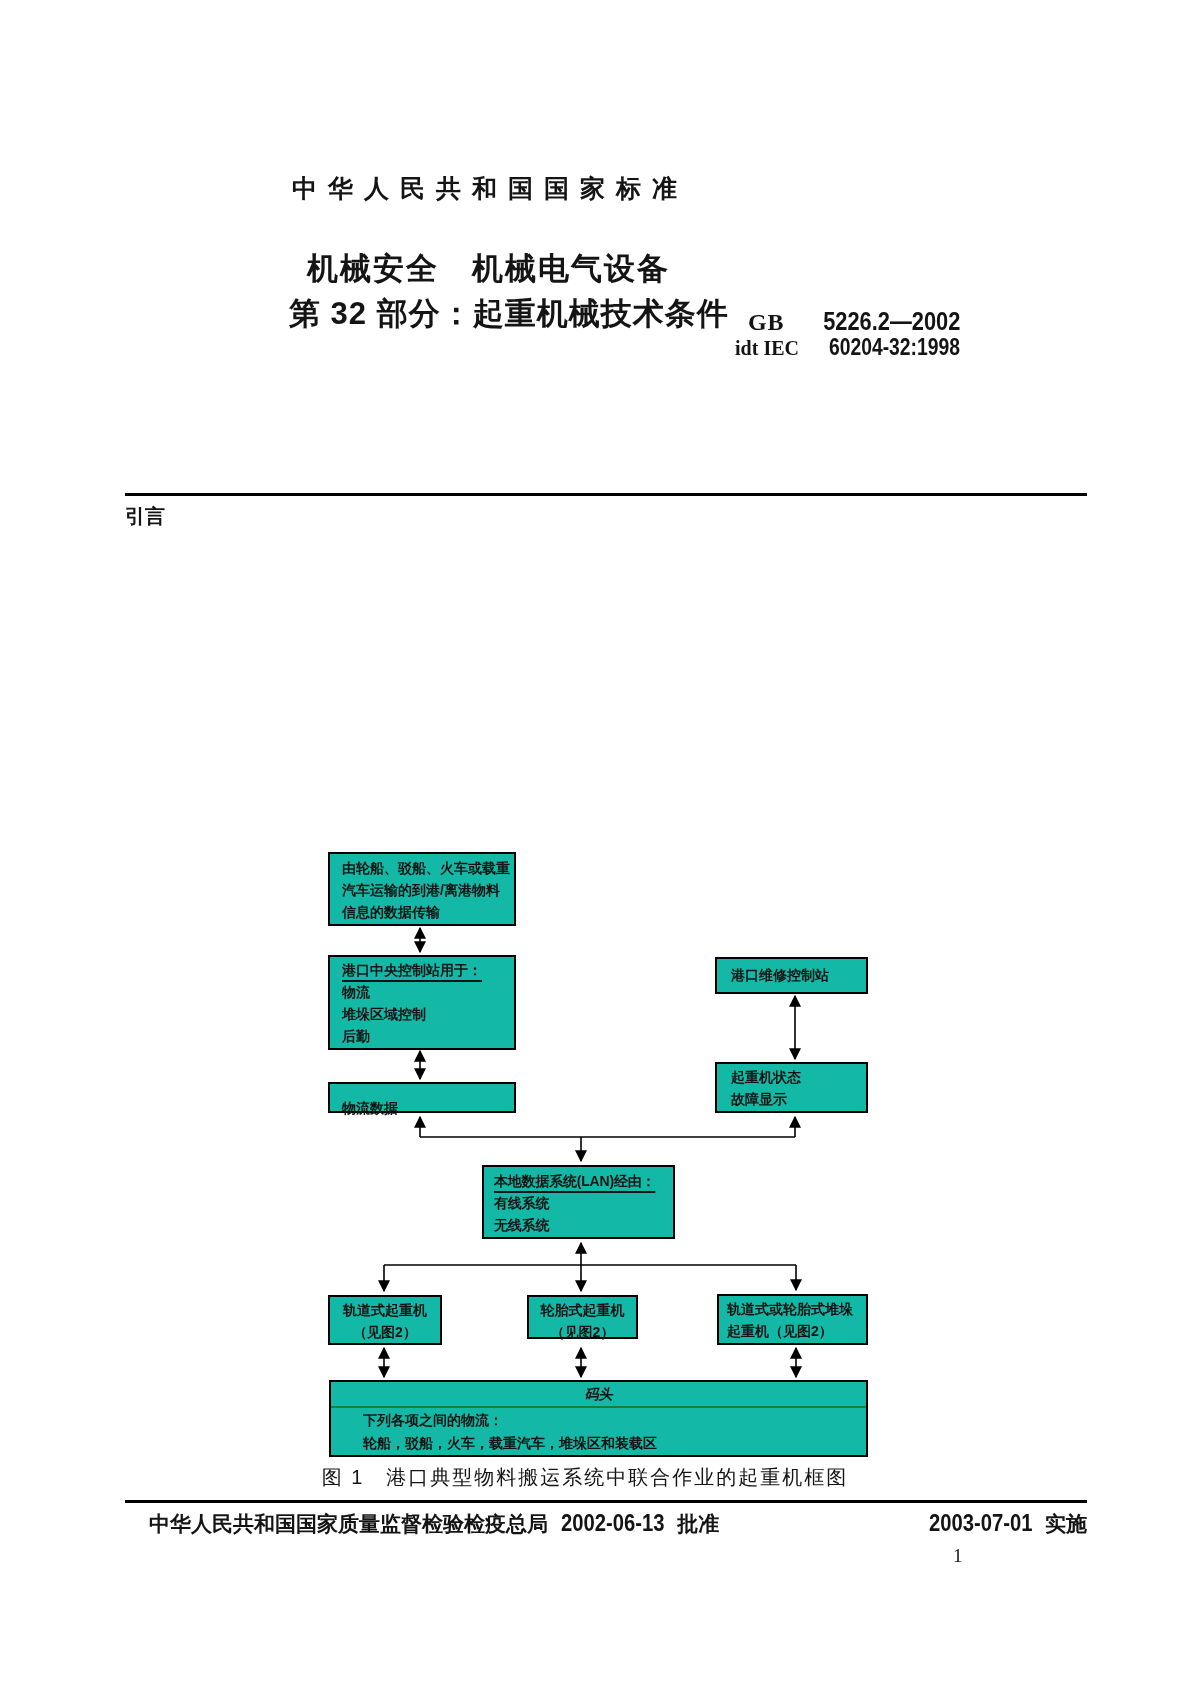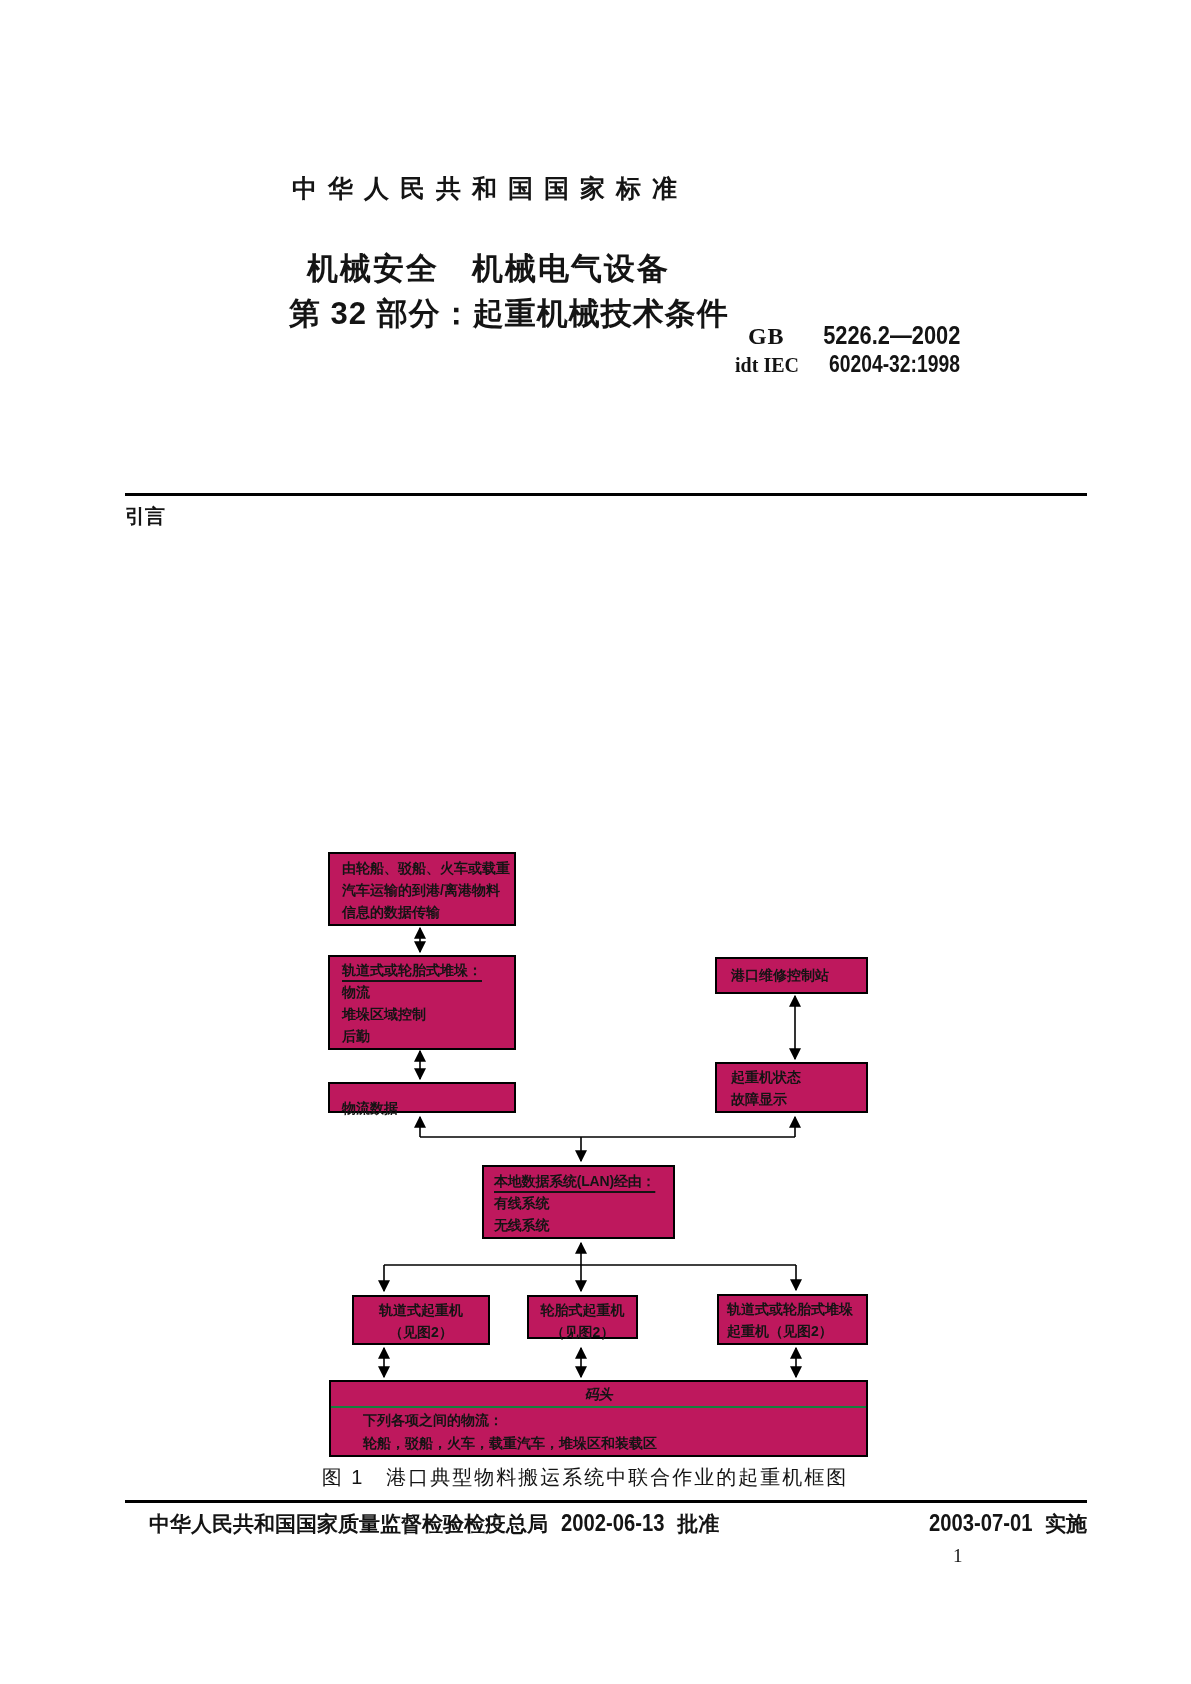--- a/index.html
+++ b/index.html
@@ -17,21 +17,21 @@
     position:absolute;left:307px;top:248px;
     font-family:Liberation Mono, monospace;font-weight:bold;
     font-size:31px;letter-spacing:2px;white-space:nowrap;
   }
   .main-title2{
     position:absolute;left:289px;top:293px;
     font-family:"Liberation Sans",sans-serif;font-weight:bold;
     font-size:31px;letter-spacing:1px;white-space:nowrap;
   }
   .std-block{position:absolute;left:660px;top:308px;width:300px;text-align:right;white-space:nowrap;}
-  .std-line{font-size:24px;line-height:32px;margin-top:11px;}
+  .std-line{font-size:24px;line-height:26px;}
   .std-prefix{font-family:"Liberation Serif",serif;font-weight:bold;letter-spacing:1px;}
   .std-num{display:inline-block;transform:scaleX(.84);transform-origin:right center;
     font-family:"Liberation Sans",sans-serif;font-weight:bold;font-size:26px;}
   .idt-line{font-size:20px;line-height:24px;}
   .idt-prefix{font-family:"Liberation Serif",serif;font-weight:bold;}
   .idt-num{display:inline-block;transform:scaleX(.84);transform-origin:right center;
     font-family:"Liberation Sans",sans-serif;font-weight:bold;font-size:23px;}
   .en-title{
     position:absolute;left:127px;top:358px;width:640px;text-align:center;
     font-weight:bold;font-size:17.5px;line-height:31px;
@@ -46,32 +46,32 @@
   }
   .bodytext{
     position:absolute;left:125px;top:542px;width:941px;
     font-size:19.5px;line-height:37px;text-align:justify;
   }
   .bodytext p{margin:0;text-indent:2em;}
   
   .overlay{position:absolute;left:0;top:0;pointer-events:none;}
   .overlay path{stroke:#000;stroke-width:1.6;fill:none;}
   .dbox{
-    position:absolute;box-sizing:border-box;border:2px solid #000;background:#be185d;
+    position:absolute;box-sizing:border-box;border:2px solid #000;background:#14b8a6;
     font-family:"Liberation Sans",sans-serif;font-weight:bold;
     font-size:14px;line-height:22px;white-space:nowrap;
   }
   .dbox .ul{text-decoration:underline;text-underline-offset:5px;text-decoration-thickness:1.5px;}
   .box-a{left:328px;top:852px;width:188px;height:74px;padding:3px 0 0 12px;}
   .box-b{left:328px;top:955px;width:188px;height:95px;padding:2px 0 0 12px;}
   .box-c{left:715px;top:957px;width:153px;height:37px;padding:5px 0 0 14px;}
   .box-d{left:715px;top:1062px;width:153px;height:51px;padding:2px 0 0 14px;}
   .box-e{left:328px;top:1082px;width:188px;height:31px;padding:13px 0 0 12px;}
   .box-lan{left:482px;top:1165px;width:193px;height:74px;padding:3px 0 0 10px;letter-spacing:-0.2px;}
-  .box-crane1{left:328px;top:1295px;width:138px;height:50px;padding:2px 0 0 0;text-align:center;margin-left:24px;}
+  .box-crane1{left:328px;top:1295px;width:114px;height:50px;padding:2px 0 0 0;text-align:center;}
   .box-crane2{left:527px;top:1295px;width:111px;height:44px;padding:2px 0 0 0;text-align:center;}
   .box-crane3{left:717px;top:1294px;width:151px;height:51px;padding:2px 0 0 8px;}
   .box-dock{left:329px;top:1380px;width:539px;height:77px;padding:0;}
   .dock-title{height:24px;line-height:24px;border-bottom:2px solid #15803d;text-align:center;font-style:italic;}
   .dock-body{padding:1px 0 0 32px;line-height:23px;}
   .fig-caption{
     position:absolute;left:290px;top:1464px;width:590px;text-align:center;
     font-family:"Liberation Sans",sans-serif;font-weight:normal;
     font-size:20px;letter-spacing:2px;white-space:nowrap;
   }
@@ -136,21 +136,21 @@
     </g>
   </svg>
 
   <div class="dbox box-a">
     <div>由轮船、驳船、火车或载重</div>
     <div>汽车运输的到港/离港物料</div>
     <div>信息的数据传输</div>
   </div>
 
   <div class="dbox box-b">
-    <div class="ul">轨道式或轮胎式堆垛：</div>
+    <div class="ul">港口中央控制站用于：</div>
     <div>物流</div>
     <div>堆垛区域控制</div>
     <div>后勤</div>
   </div>
 
   <div class="dbox box-c">
     <div>港口维修控制站</div>
   </div>
 
   <div class="dbox box-d">

